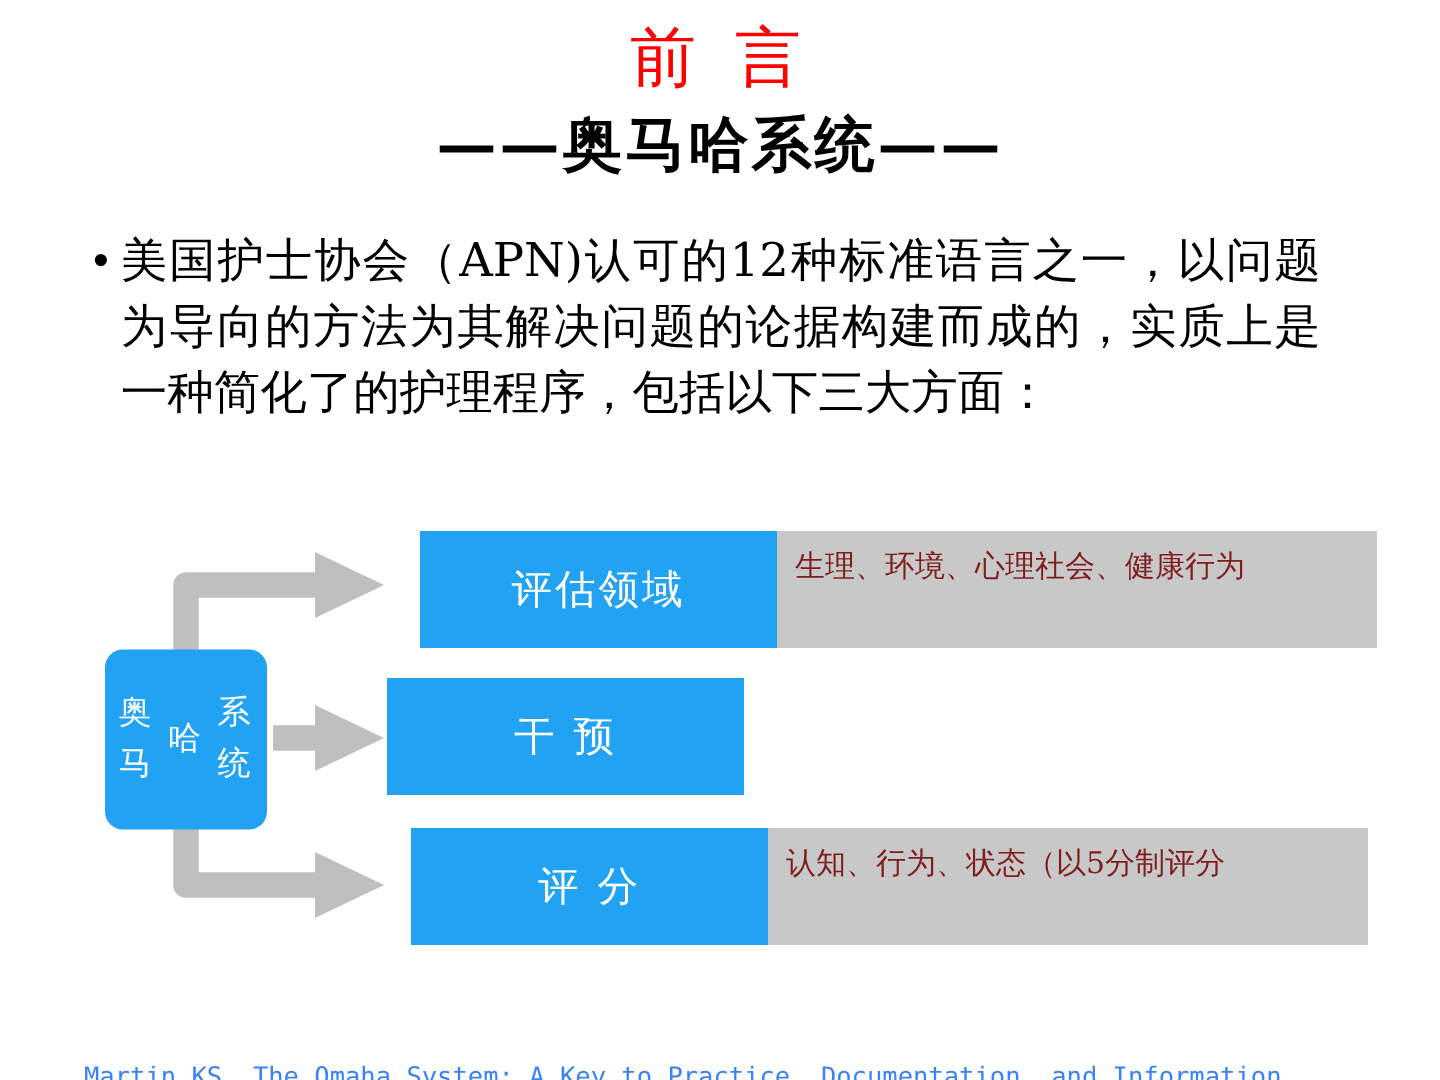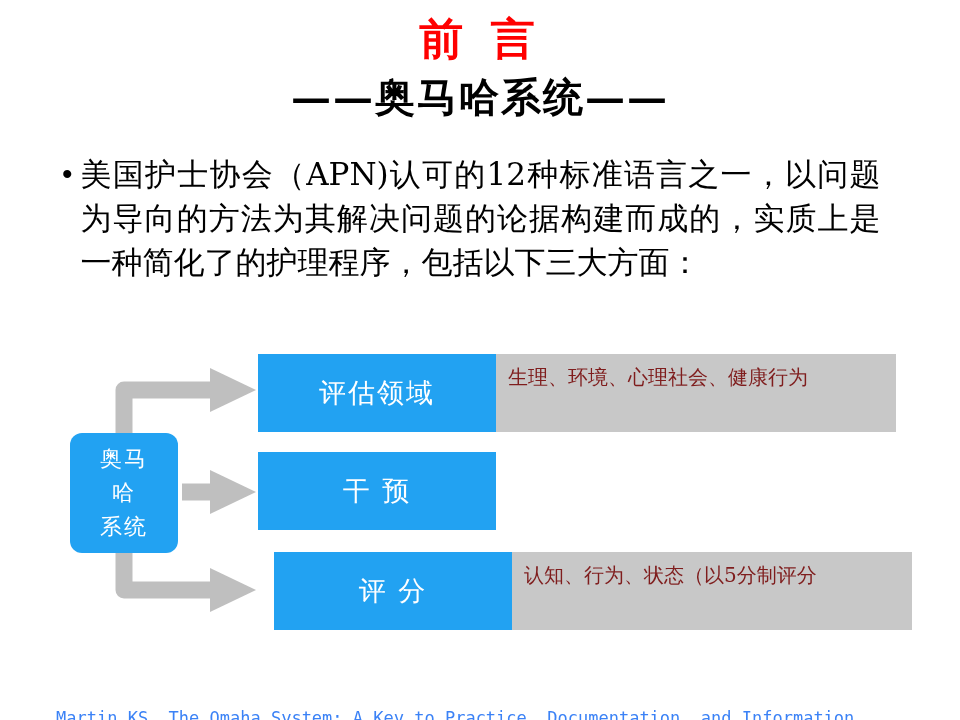--- a/index.html
+++ b/index.html
@@ -21,21 +21,21 @@
     box-sizing: border-box;
   }
   .title-main {
     position: absolute;
     top: 16px;
     left: 0;
     width: 960px;
     text-align: center;
     font-family: "DejaVu Sans", "Liberation Sans", sans-serif;
     font-size: 44px;
-    font-weight: bold;
+    font-weight: normal;
     color: #FF0000;
     letter-spacing: 6px;
     line-height: 1.05;
   }
   .title-sub {
     position: absolute;
     top: 74px;
     left: 0;
     width: 960px;
     text-align: center;
@@ -84,23 +84,24 @@
     top: 93px;
     width: 108px;
     height: 120px;
     background: #22A2F2;
     border-radius: 12px;
     color: #ffffff;
     font-family: "DejaVu Serif", "Liberation Serif", serif;
     font-size: 22px;
     line-height: 34px;
     display: flex;
-    flex-direction: column;
+    flex-direction: row;
     align-items: center;
     justify-content: center;
+    text-align: center;
     letter-spacing: 2px;
   }
   .row {
     position: absolute;
     left: 258px;
     width: 638px;
     height: 78px;
     display: flex;
   }
   .row-label {
@@ -121,21 +122,21 @@
     background: #C8C8C8;
     color: #7f1d1d;
     font-family: "DejaVu Serif", "Liberation Serif", serif;
     font-size: 20px;
     line-height: 30px;
     padding: 8px 10px 8px 12px;
     box-sizing: border-box;
     display: flex;
     align-items: flex-start;
   }
-  .row1 { top: 14px; }
+  .row1 { top: 14px; margin-left: 22px; }
   .row2 { top: 112px; }
   .row3 { top: 212px; padding-left: 16px; }
   .arrows {
     position: absolute;
     left: 0;
     top: 0;
     width: 960px;
     height: 310px;
   }
   .footer {

